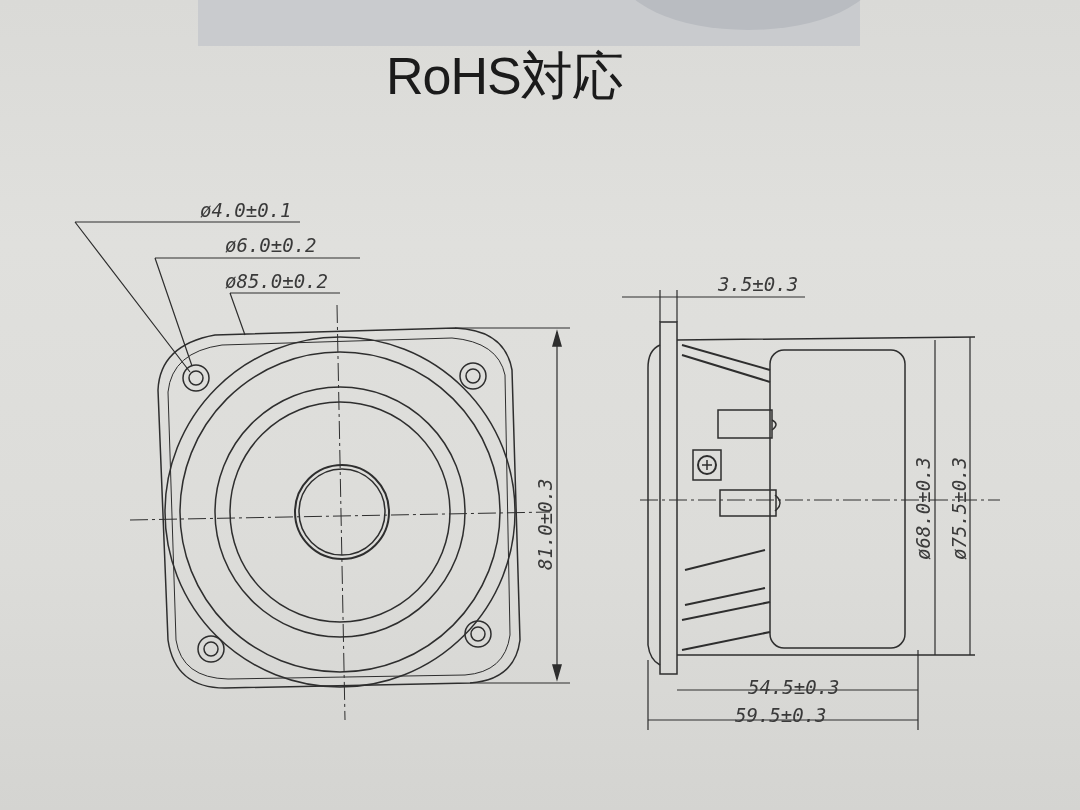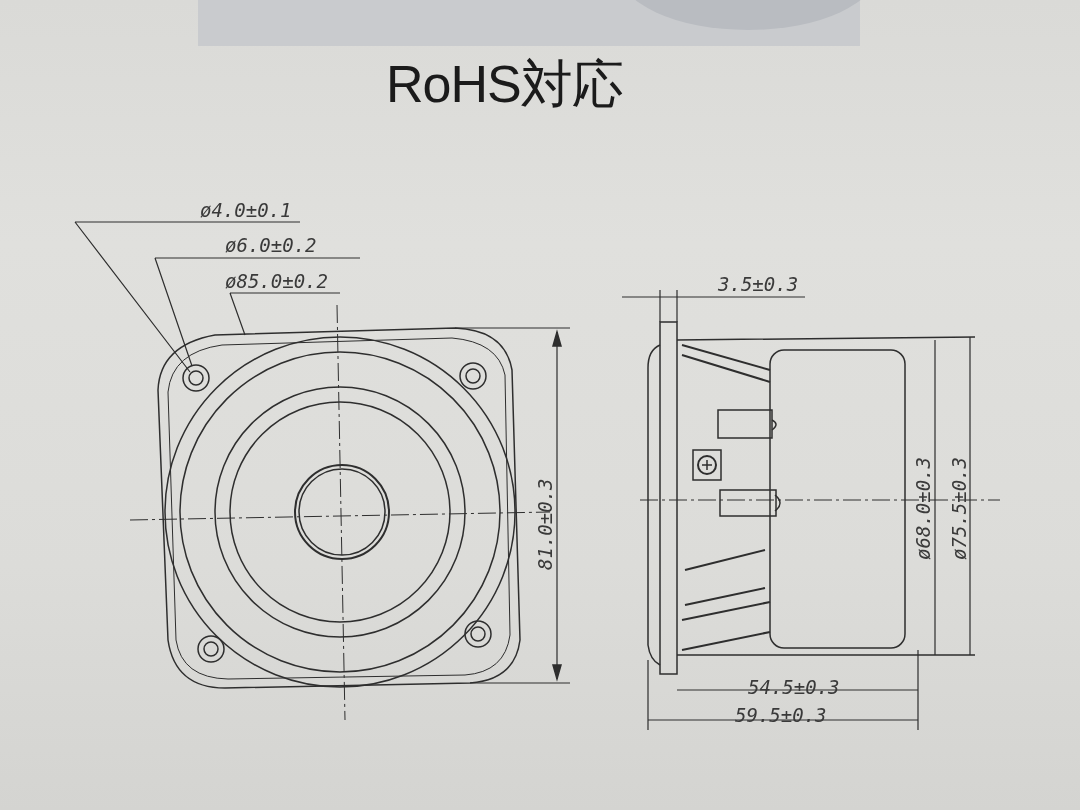--- a/index.html
+++ b/index.html
@@ -1,20 +1,20 @@
 <!DOCTYPE html>
 <html><head>
 <meta charset="utf-8">
 <style>
   html,body{margin:0;padding:0;}
   body{width:1080px;height:810px;overflow:hidden;background:#d8d8d6;position:relative;font-family:"Liberation Sans",sans-serif;}
   .paper{position:absolute;left:0;top:0;width:1080px;height:810px;background:linear-gradient(180deg,#dadad7 0%,#e0e0dd 30%,#dcdcd9 70%,#d4d4d1 100%);}
   .photo-strip{position:absolute;left:198px;top:0;width:662px;height:46px;background:#c9cbce;}
   .photo-disc{position:absolute;left:420px;top:-90px;width:260px;height:120px;border-radius:50%;background:#b9bcc1;}
-  .title{position:absolute;left:386px;top:50px;font-size:52px;color:#1b1b1b;letter-spacing:-1px;}
+  .title{position:absolute;left:386px;top:42px;font-size:52px;color:#1b1b1b;letter-spacing:-1px;}
   svg{position:absolute;left:0;top:0;}
   .dim{font-family:"DejaVu Sans Mono",monospace;font-style:italic;font-size:19px;fill:#3a3a3a;}
 </style>
 </head>
 <body>
 
 <div class="paper"></div>
 <div class="photo-strip">
     <div class="photo-disc"></div>
   </div>

